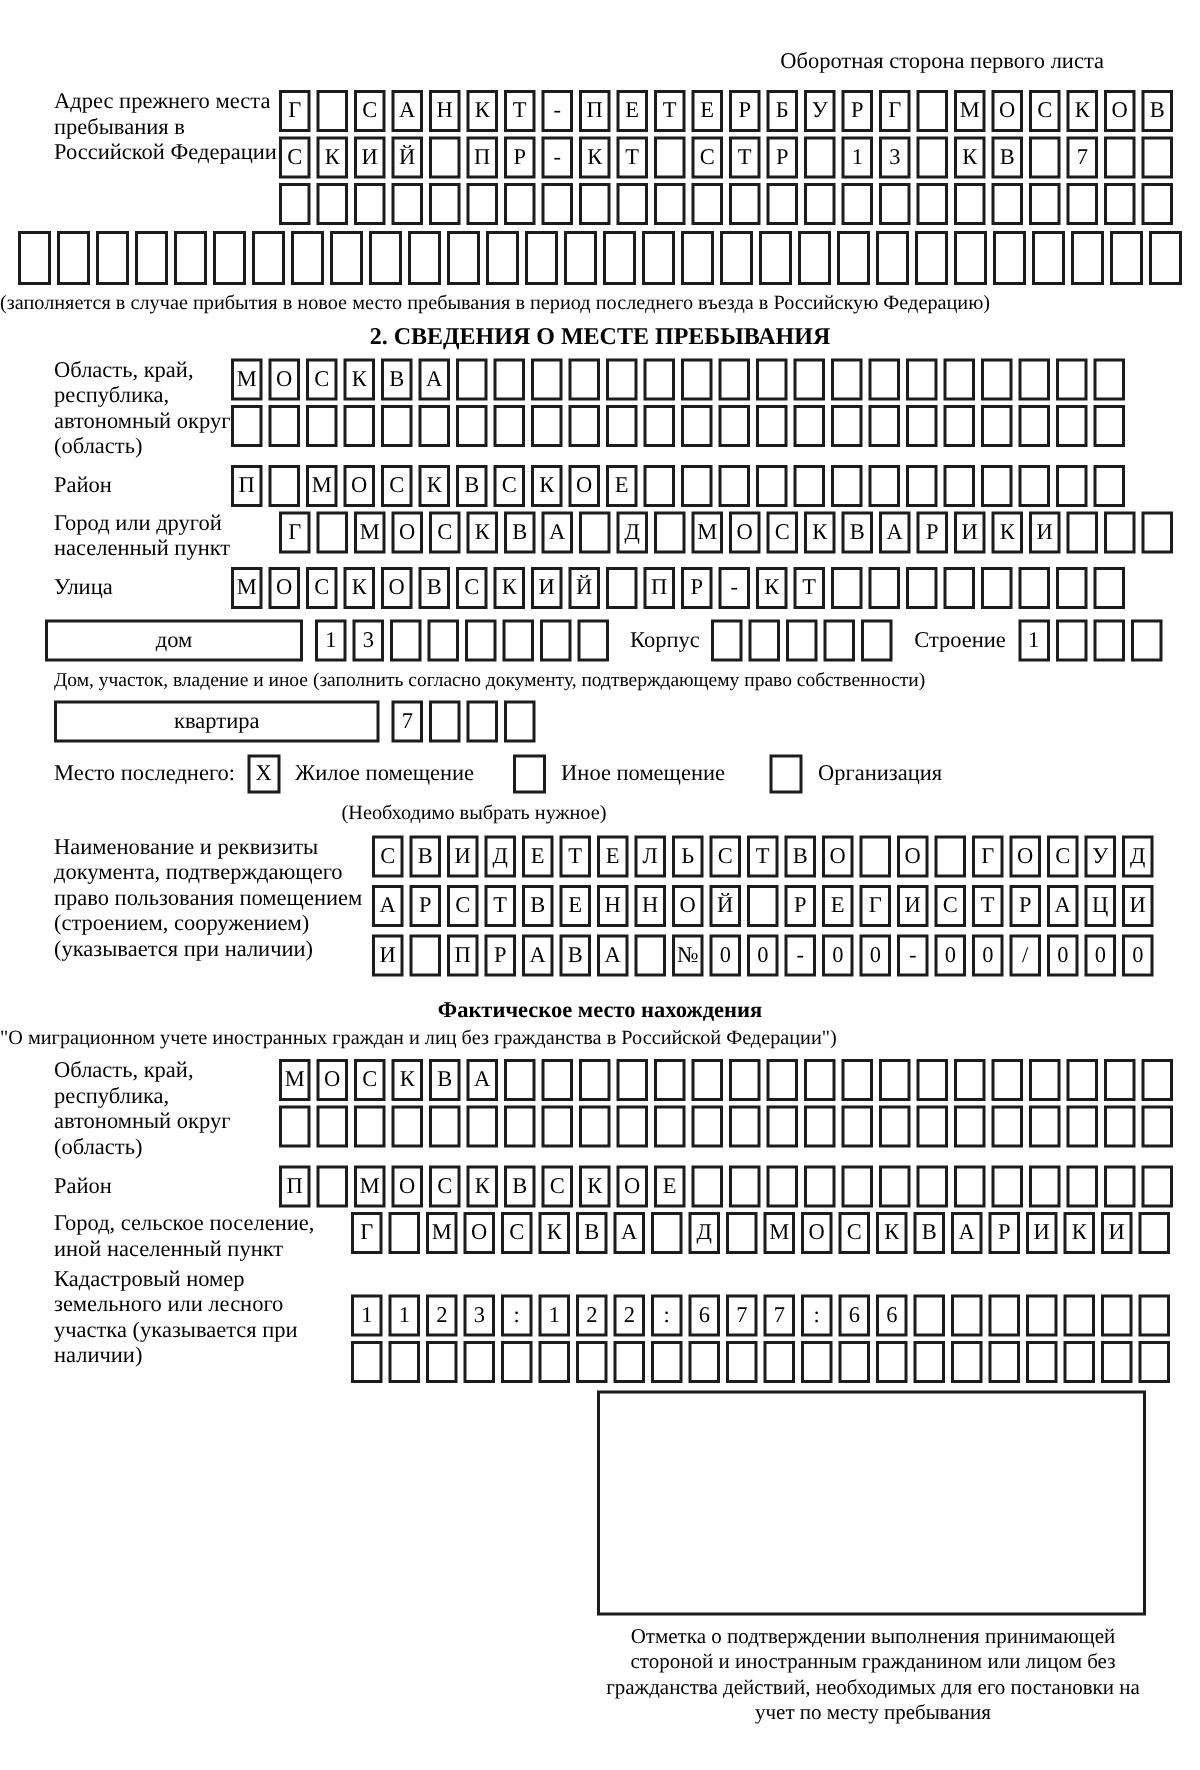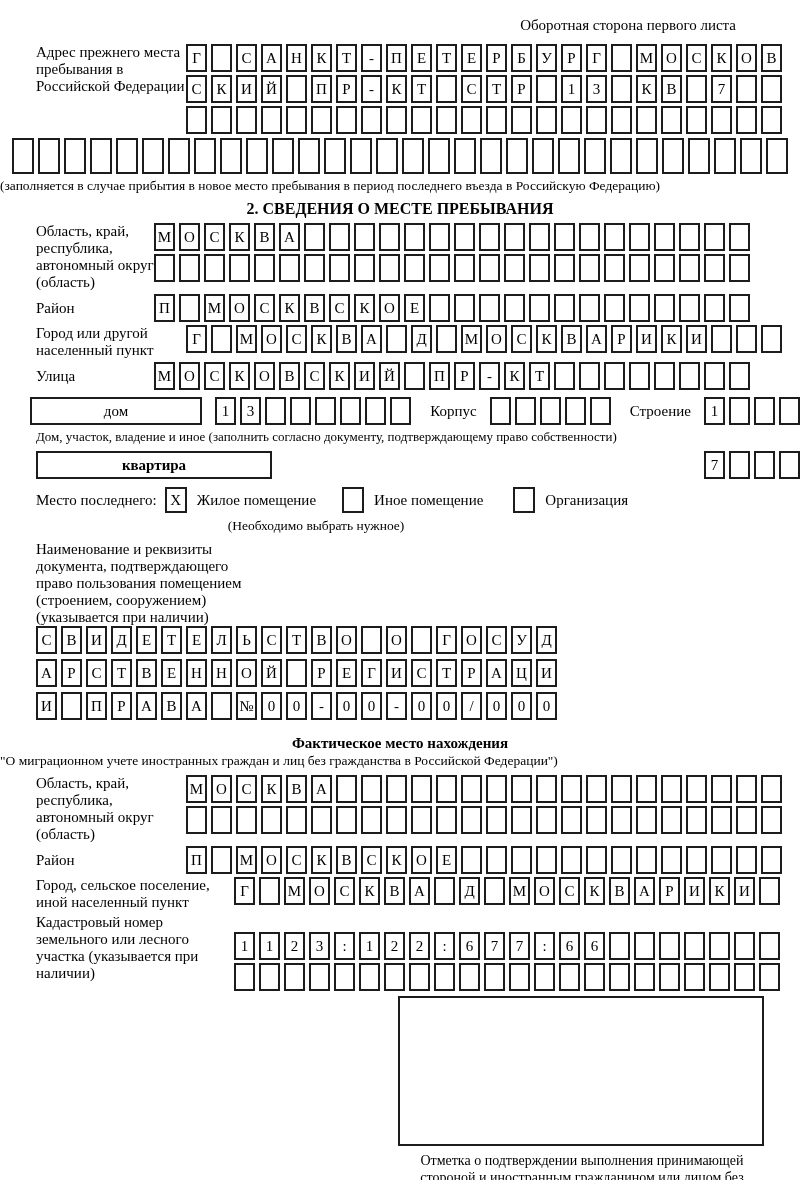--- a/index.html
+++ b/index.html
@@ -1,21 +1,21 @@
 <!DOCTYPE html>
 <html><head>
 <meta charset="utf-8">
 <style>
   html,body{margin:0;padding:0;}
   body{
     width:800px;height:1180px;background:#ffffff;color:#000;
     font-family:"Liberation Serif","DejaVu Serif",serif;
     overflow:hidden;
   }
-  .page{position:relative;width:800px;height:1180px;padding-top:16px;box-sizing:border-box;}
+  .page{position:relative;width:800px;height:1180px;padding-top:32px;box-sizing:border-box;}
   .header-note{text-align:right;padding-right:64px;font-size:15px;line-height:18px;}
   
   .field{display:flex;align-items:flex-start;margin-left:36px;}
   .label{font-size:15px;line-height:17px;flex:none;}
   .w150{width:150px;}
   .w118{width:118px;}
   .w212{width:212px;}
   .w198{width:198px;}
   .vpad{padding-top:6px;}
   .rows{display:flex;flex-direction:column;}
@@ -30,29 +30,29 @@
   .cell.lg{width:22px;height:36px;}
   .fullrow{margin-left:12px;margin-top:4px;}
   
   .note-center{font-size:13.5px;line-height:15px;margin-top:4px;}
   .caption{font-size:13px;line-height:15px;margin-left:36px;margin-top:4px;}
   .h2{text-align:center;font-weight:bold;font-size:16px;line-height:19px;margin-top:6px;}
   .h3{text-align:center;font-weight:bold;font-size:15px;line-height:18px;margin-top:14px;}
   .mt3{margin-top:3px;}
   .mt5{margin-top:5px;}
   .mt7{margin-top:7px;}
-  .mt8{margin-top:8px;flex-direction:column;}
+  .mt8{margin-top:8px;}
   
-  .inline-row{display:flex;align-items:center;margin-left:30px;margin-top:7px;justify-content:space-between;}
+  .inline-row{display:flex;align-items:center;margin-left:30px;margin-top:7px;}
   .wide-box{
     box-sizing:border-box;border:2px solid #1c1c1c;height:28px;flex:none;
     display:flex;align-items:center;justify-content:center;font-size:15px;background:#fff;
   }
   .dom-box{width:172px;margin-right:8px;}
-  .kv-box{width:236px;margin-left:6px;margin-right:8px;font-weight:bold;}
+  .kv-box{width:217px;margin-left:6px;margin-right:8px;}
   .inline-label{font-size:15px;flex:none;margin:0 8px 0 14px;}
   
   .stay-row{display:flex;align-items:center;margin-left:36px;margin-top:8px;font-size:15px;}
   .checkbox{
     box-sizing:border-box;flex:none;width:22px;height:26px;border:2px solid #1c1c1c;
     display:flex;align-items:center;justify-content:center;font-size:15px;background:#fff;
   }
   .cb1{margin-left:8px;}
   .cb2{margin-left:26px;}
   .cb3{margin-left:30px;}

